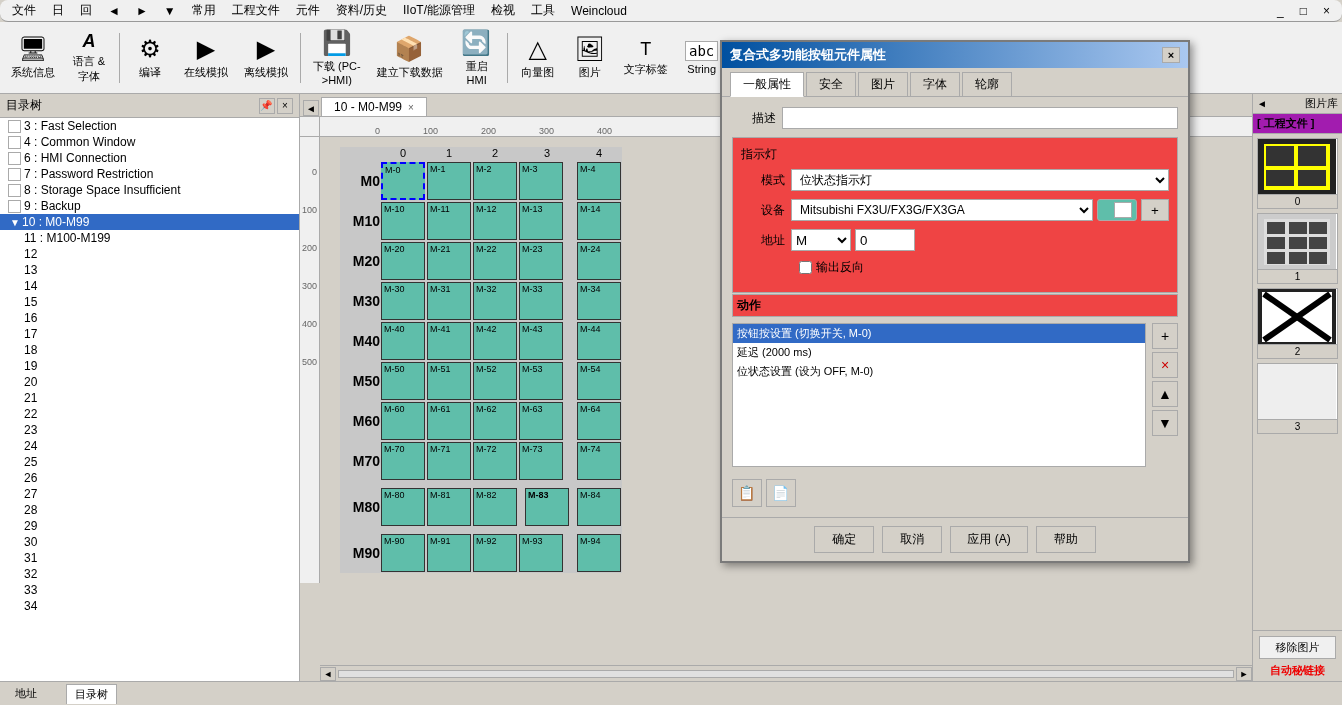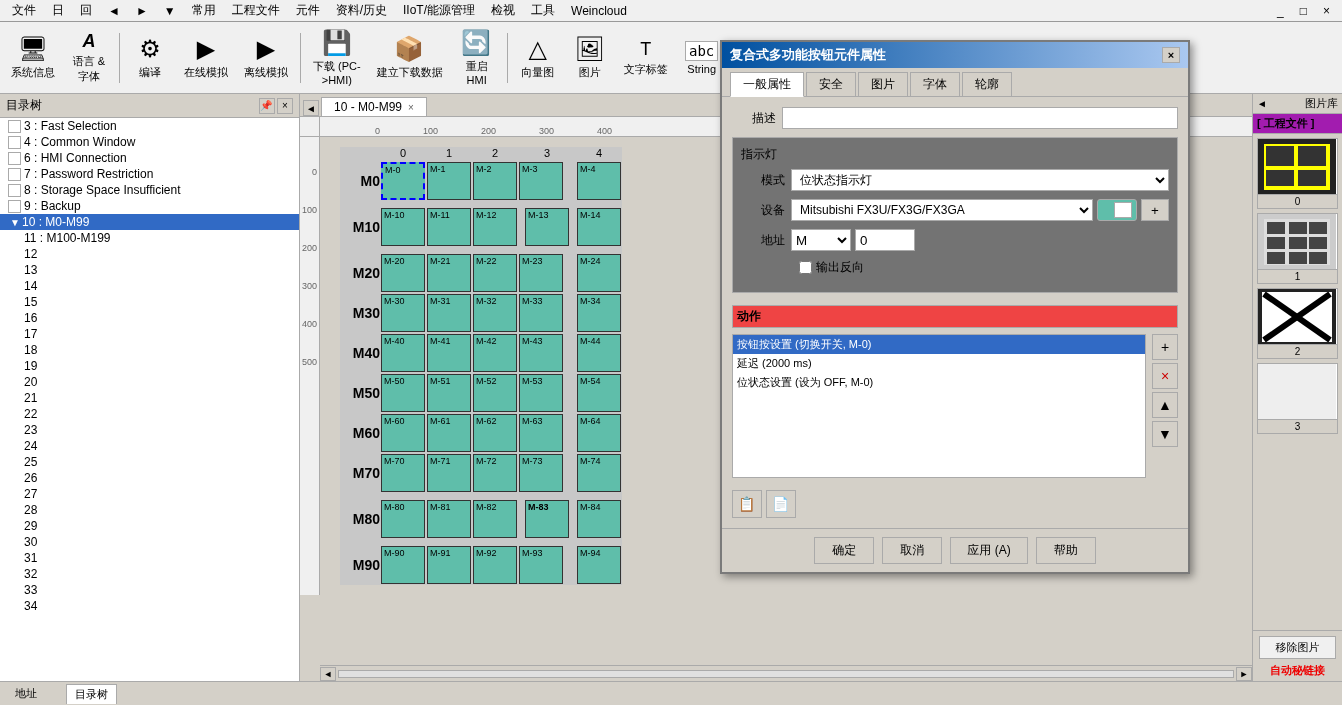--- a/index.html
+++ b/index.html
@@ -1,19 +1,19 @@
 <!DOCTYPE html>
 <html><head>
   <meta charset="utf-8">
   <style>
     * { box-sizing: border-box; margin: 0; padding: 0; }
     body { font-family: 'MS UI Gothic', 'SimSun', Arial, sans-serif; font-size: 12px; background: #d4d0c8; overflow: hidden; width: 1342px; height: 705px; }
 
     
-    .menubar { background: #f0f0f0; border-bottom: 1px solid #999; display: flex; align-items: center; padding: 4px 4px; height: 22px; }
+    .menubar { background: #f0f0f0; border-bottom: 1px solid #999; display: flex; align-items: center; padding: 4px 4px; height: 22px; border-radius: 8px; }
     .menubar-item { padding: 2px 8px; cursor: pointer; font-size: 12px; }
 
     
     .toolbar { background: #f0f0f0; border-bottom: 1px solid #aaa; display: flex; align-items: center; padding: 3px 4px; height: 72px; gap: 2px; }
     .toolbar-btn { display: flex; flex-direction: column; align-items: center; justify-content: center; padding: 3px 6px; min-width: 50px; cursor: pointer; border: 1px solid transparent; font-size: 11px; text-align: center; height: 64px; }
     .toolbar-btn .icon { font-size: 24px; margin-bottom: 2px; }
     .toolbar-separator { width: 1px; background: #aaa; height: 50px; margin: 0 3px; }
 
     
     .main-layout { display: flex; height: calc(705px - 22px - 72px - 24px); }
@@ -383,21 +383,21 @@
                   <td class="row-label">M10</td>
                   <td style="padding: 1px;">
                     <div class="cell-btn">M-10</div>
                   </td>
                   <td style="padding: 1px;">
                     <div class="cell-btn">M-11</div>
                   </td>
                   <td style="padding: 1px;">
                     <div class="cell-btn">M-12</div>
                   </td>
-                  <td style="padding: 7px;">
+                  <td style="padding: 1px;">
                     <div class="cell-btn">M-13</div>
                   </td>
                   <td style="padding: 1px;">
                     <div class="cell-btn">M-14</div>
                   </td>
                 </tr>
                 <tr>
                   <td class="row-label">M20</td>
                   <td style="padding: 1px;">
                     <div class="cell-btn">M-20</div>
@@ -635,21 +635,21 @@
       <div class="dialog-tab">字体</div>
       <div class="dialog-tab">轮廓</div>
     </div>
     <div class="dialog-body">
 
       <div class="form-row">
         <span class="form-label">描述</span>
         <input type="text" class="form-input" value="" style="">
       </div>
 
-      <div style="border:1px solid #aaa; padding:8px; margin-bottom:12px; background:#737373;">
+      <div style="border:1px solid #aaa; padding:8px; margin-bottom:1px; background:#ef4444;">
         <div style="font-size:12px; margin-bottom:6px;">指示灯</div>
 
         <div class="form-row">
           <span class="form-label">模式</span>
           <select class="form-select">
             <option>位状态指示灯</option>
           </select>
         </div>
 
         <div class="form-row">

